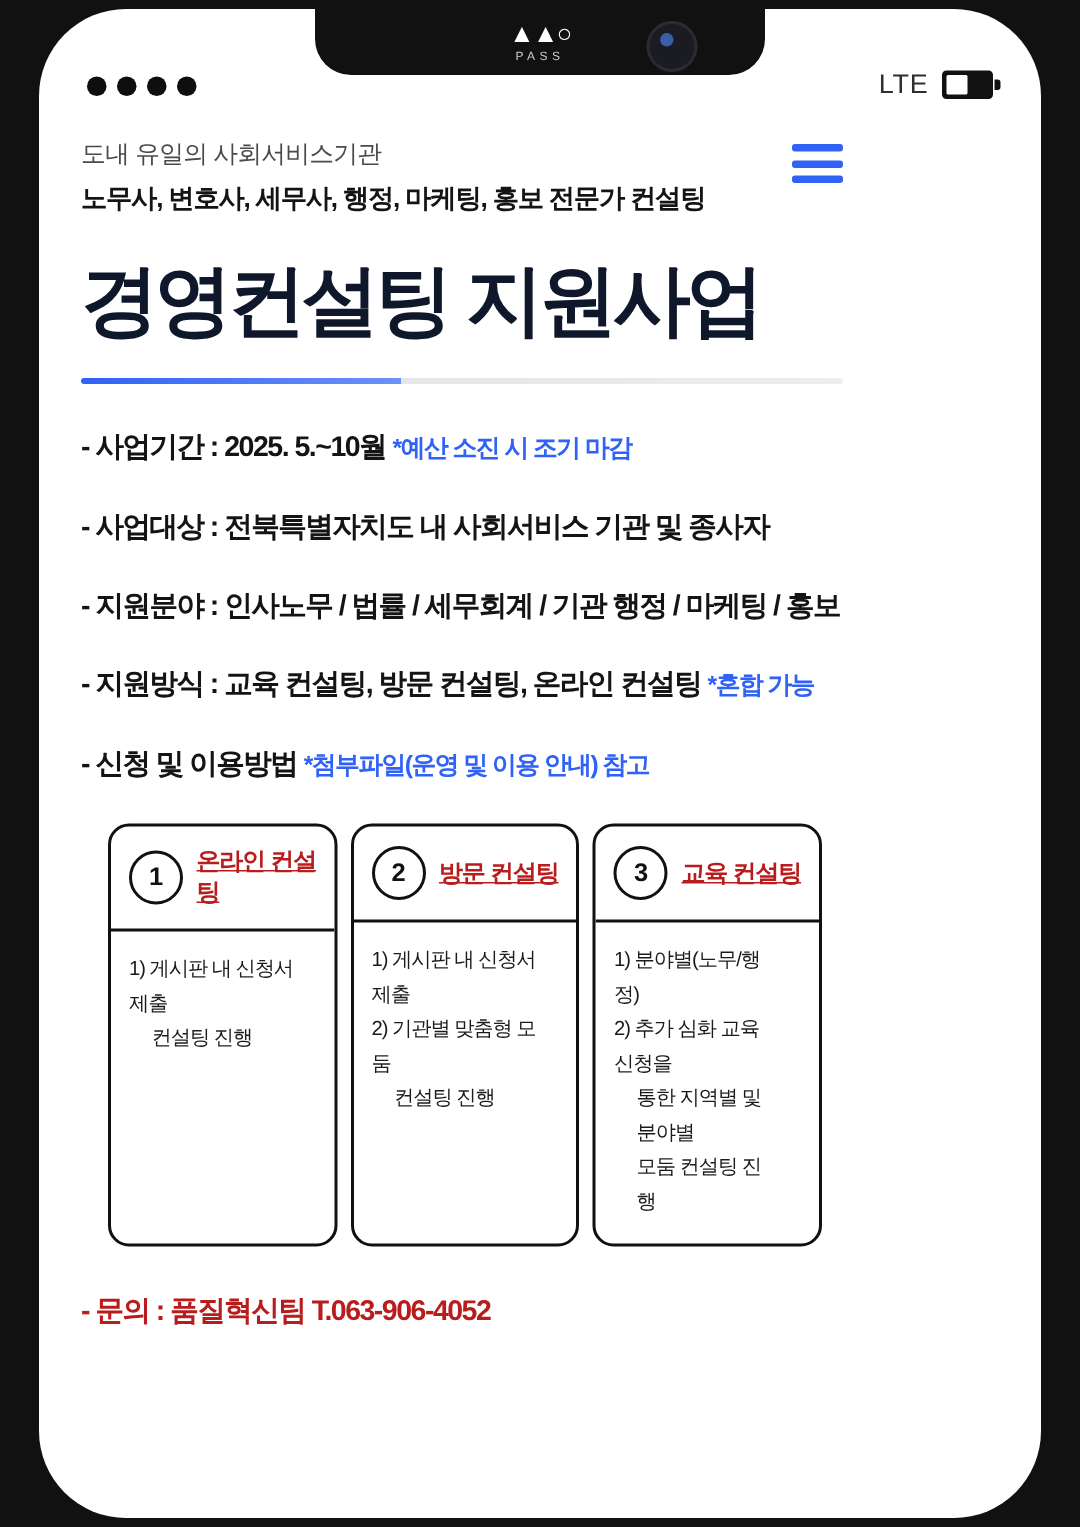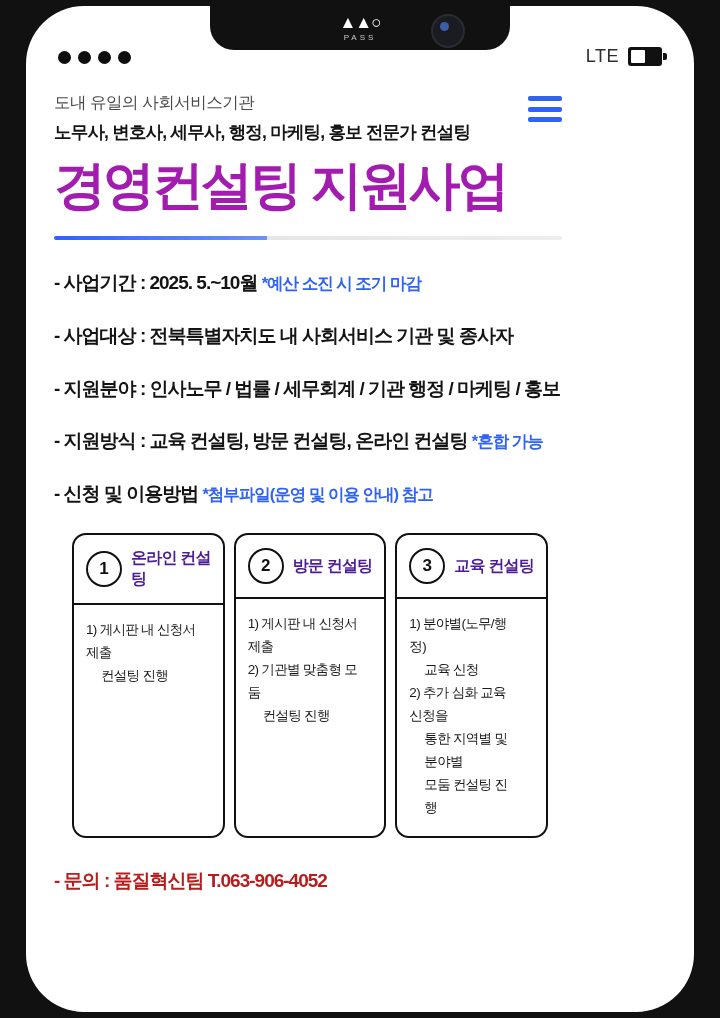--- a/index.html
+++ b/index.html
@@ -185,24 +185,24 @@
     cursor: pointer;
   }
   .hamburger span {
     display: block;
     height: 5px;
     border-radius: 2px;
     background: #2f62f5;
   }
 
   .title {
-    margin: 12px 0 0 0;
+    margin: 28px 0 0 0;
     font-size: 52px;
     font-weight: bold;
-    color: #a21caf;
+    color: #0f172a;
     letter-spacing: -3px;
     line-height: 1.12;
   }
 
   .lead {
     margin: 30px 0 0 0;
     font-size: 15.5px;
     line-height: 1.75;
     color: #3c3c3c;
     letter-spacing: -0.6px;
@@ -264,22 +264,23 @@
     align-items: center;
     justify-content: center;
     font-size: 17px;
     font-weight: bold;
     color: #111111;
     flex: 0 0 auto;
   }
   .step-title {
     font-size: 16px;
     font-weight: bold;
-    color: #4c1d95;
+    color: #b91c1c;
     letter-spacing: -0.8px;
+    text-decoration: underline;
   }
   .step-body {
     padding: 14px 26px 16px 12px;
     font-size: 13.5px;
     line-height: 1.7;
     color: #1b1b1b;
     letter-spacing: -0.7px;
     flex: 1;
   }
   .step-body div {
@@ -388,21 +389,20 @@
           </div>
         </div>
 
         <div class="step">
           <div class="step-head">
             <div class="step-num">3</div>
             <div class="step-title">교육 컨설팅</div>
           </div>
           <div class="step-body">
             <div>1) 분야별(노무/행정)</div>
-            <div class="cont">교육 신청</div>
             <div>2) 추가 심화 교육 신청을</div>
             <div class="cont">통한 지역별 및 분야별</div>
             <div class="cont">모둠 컨설팅 진행</div>
           </div>
         </div>
 
       </div>
 
       <div class="contact">- 문의 : 품질혁신팀 T.063-906-4052</div>
 

